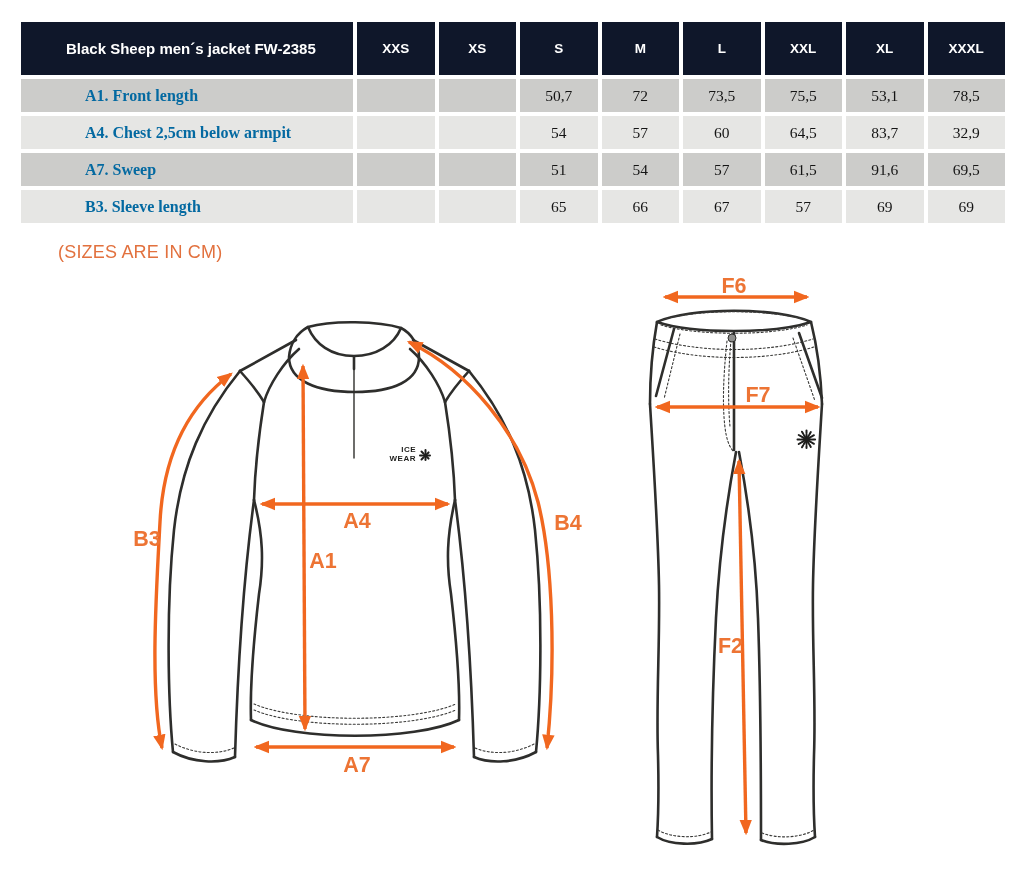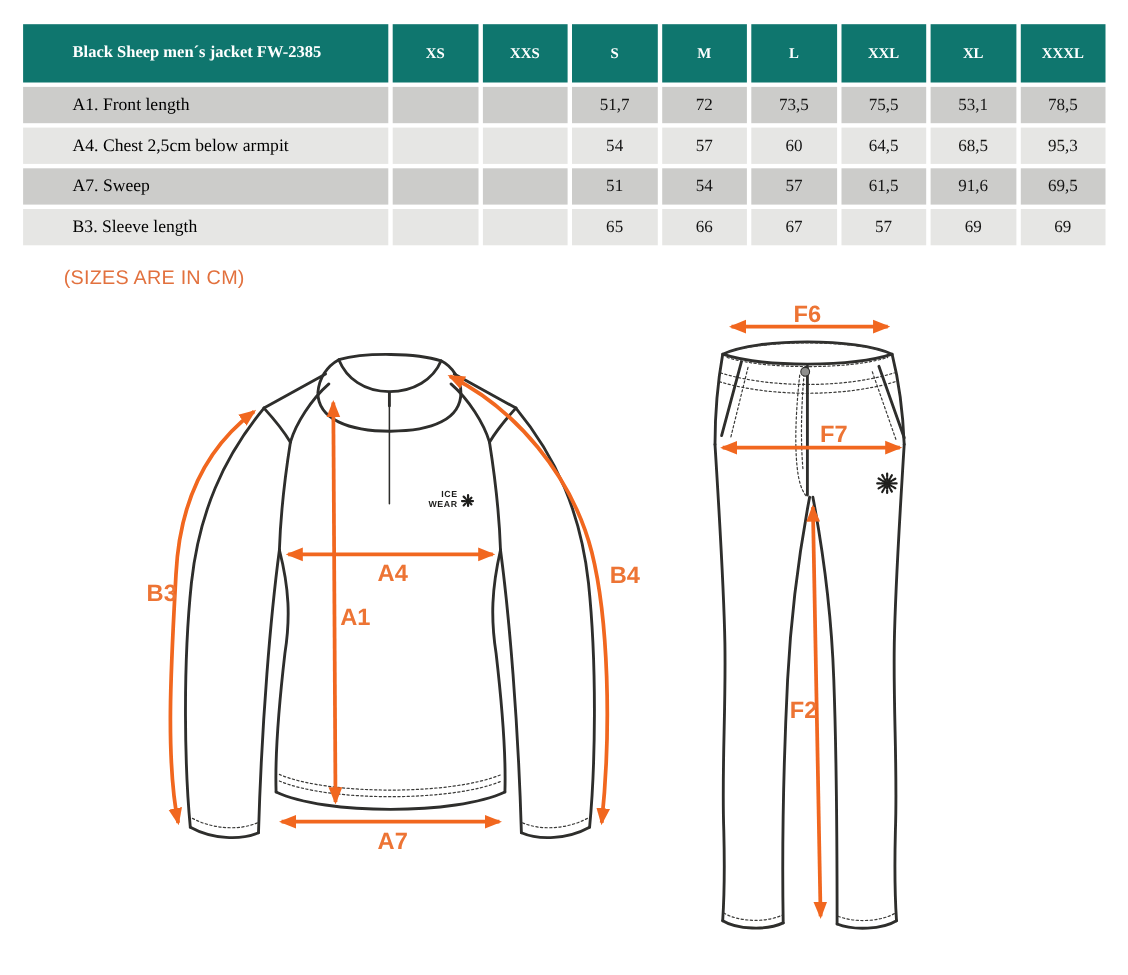--- a/index.html
+++ b/index.html
@@ -13,28 +13,28 @@
   
   .size-table{
     position:absolute;left:21px;top:22px;width:984px;
     display:grid;
     grid-template-columns:332px repeat(8,1fr);
     grid-template-rows:53px repeat(4,33px);
     gap:4px;
   }
   .cell{display:flex;align-items:center;justify-content:center;}
   .th{
-    background:#0f766e;color:#ffffff;
+    background:#0f172a;color:#ffffff;
     font-weight:bold;font-size:13.5px;
-    font-family:Liberation Serif, serif;
+    font-family:Liberation Sans, sans-serif;
   }
   .title{justify-content:flex-start;padding-left:45px;font-size:15px;}
   .lbl{
-    justify-content:flex-start;padding-left:45px;
-    font-family:"Liberation Serif",serif;font-size:16px;color:#000000;
+    justify-content:flex-start;padding-left:64px;
+    font-family:"Liberation Serif",serif;font-size:16px;color:#0369a1;font-weight:bold;
   }
   .val{font-family:"Liberation Serif",serif;font-size:15.5px;color:#141414;}
   .dark{background:#CCCCCA;}
   .light{background:#E6E6E4;}
   
   .note{
     position:absolute;left:58px;top:242px;
     color:#E2713E;font-size:18px;letter-spacing:.2px;
     font-family:"Liberation Sans",sans-serif;
   }
@@ -53,48 +53,48 @@
     font-family:"Liberation Sans",sans-serif;font-weight:bold;
     font-size:8px;letter-spacing:.5px;fill:#1E1E1C;text-anchor:end;
   }
   .flake{stroke:#1E1E1C;stroke-width:2;stroke-linecap:round;stroke-dasharray:2.4 1.4;fill:none;}
 </style>
 </head>
 <body>
 
 <div class="size-table">
   <div class="cell th title">Black Sheep men´s jacket FW-2385</div>
+  <div class="cell th">XXS</div>
   <div class="cell th">XS</div>
-  <div class="cell th">XXS</div>
   <div class="cell th">S</div>
   <div class="cell th">M</div>
   <div class="cell th">L</div>
   <div class="cell th">XXL</div>
   <div class="cell th">XL</div>
   <div class="cell th">XXXL</div>
 
   <div class="cell lbl dark">A1. Front length</div>
   <div class="cell val dark"></div>
   <div class="cell val dark"></div>
-  <div class="cell val dark">51,7</div>
+  <div class="cell val dark">50,7</div>
   <div class="cell val dark">72</div>
   <div class="cell val dark">73,5</div>
   <div class="cell val dark">75,5</div>
   <div class="cell val dark">53,1</div>
   <div class="cell val dark">78,5</div>
 
   <div class="cell lbl light">A4. Chest 2,5cm below armpit</div>
   <div class="cell val light"></div>
   <div class="cell val light"></div>
   <div class="cell val light">54</div>
   <div class="cell val light">57</div>
   <div class="cell val light">60</div>
   <div class="cell val light">64,5</div>
-  <div class="cell val light">68,5</div>
-  <div class="cell val light">95,3</div>
+  <div class="cell val light">83,7</div>
+  <div class="cell val light">32,9</div>
 
   <div class="cell lbl dark">A7. Sweep</div>
   <div class="cell val dark"></div>
   <div class="cell val dark"></div>
   <div class="cell val dark">51</div>
   <div class="cell val dark">54</div>
   <div class="cell val dark">57</div>
   <div class="cell val dark">61,5</div>
   <div class="cell val dark">91,6</div>
   <div class="cell val dark">69,5</div>

